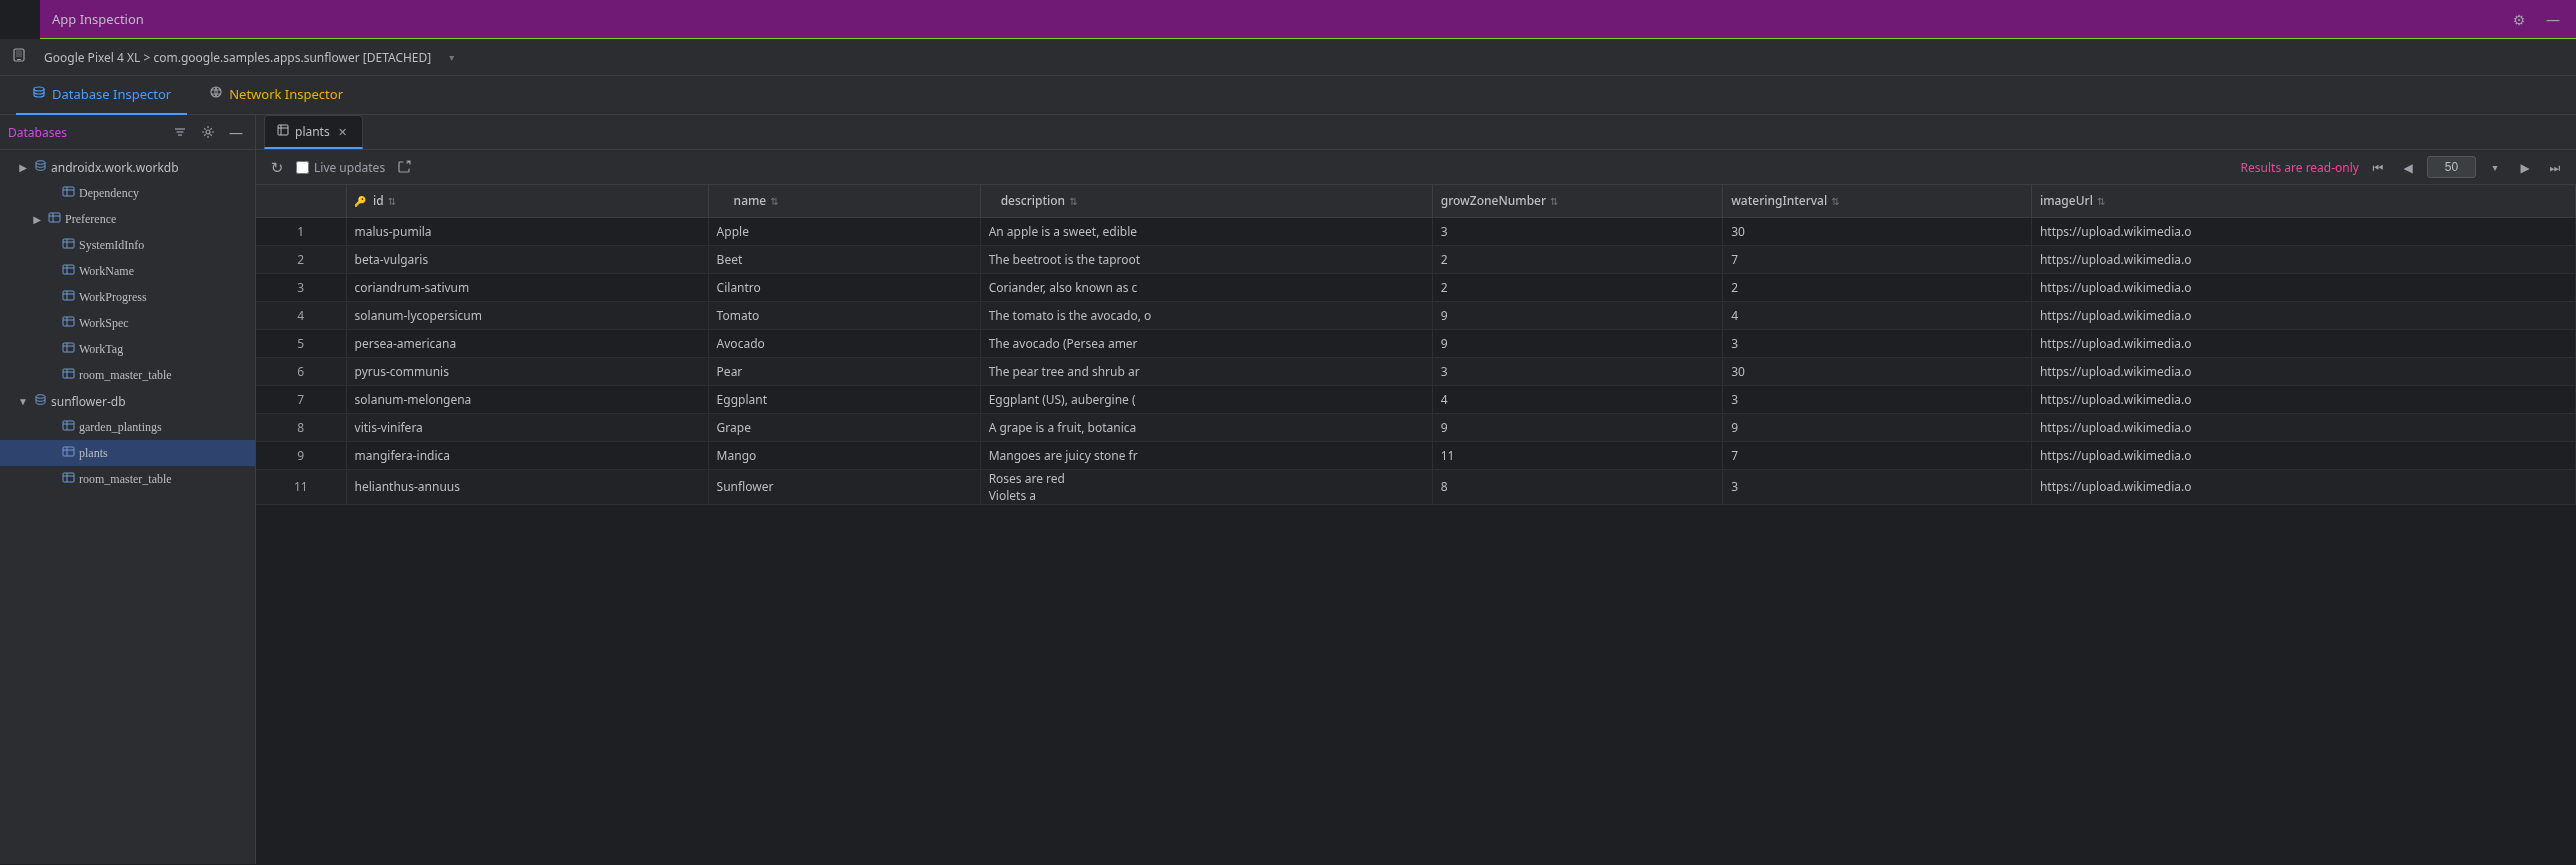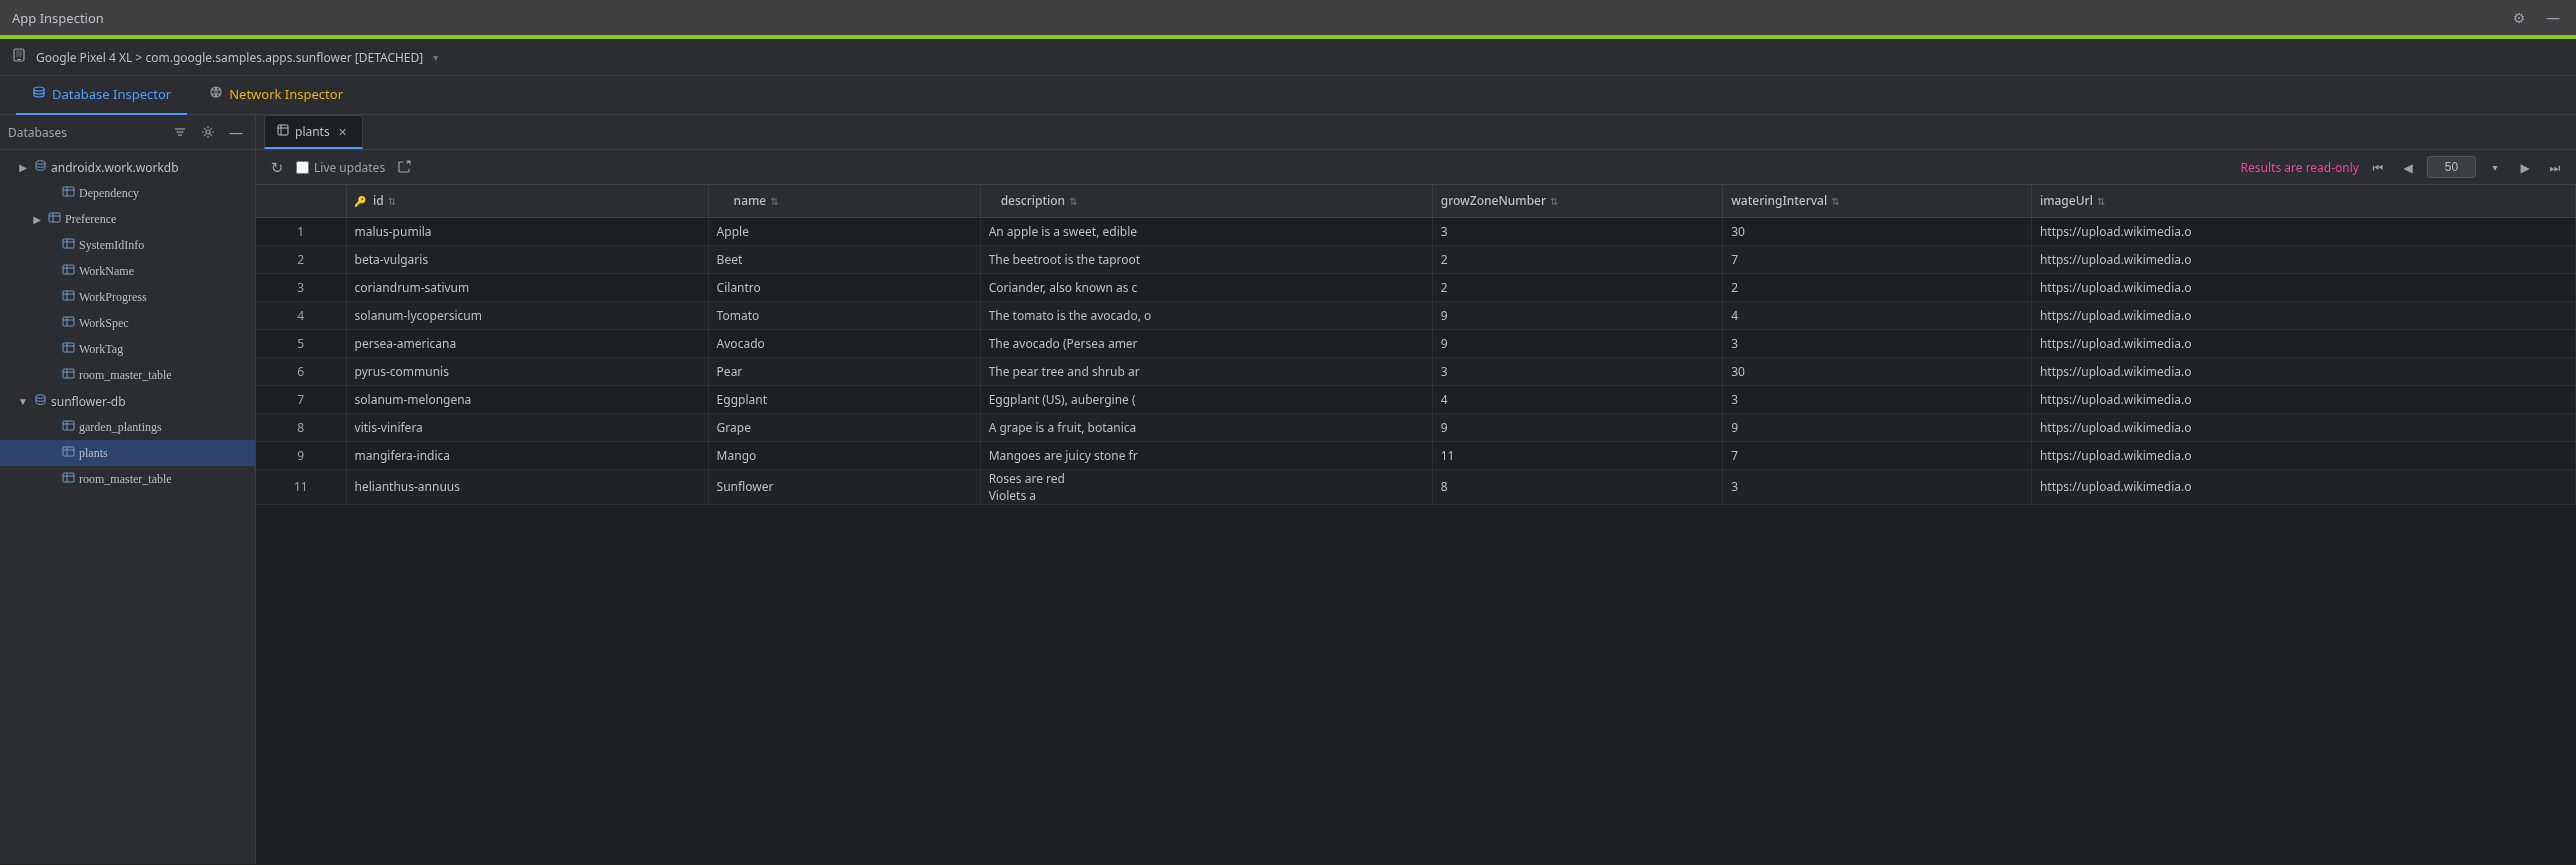--- a/index.html
+++ b/index.html
@@ -7,27 +7,28 @@
       background: #1e1f22;
       color: #bcbec4;
       font-family: 'Segoe UI', system-ui, sans-serif;
       font-size: 13px;
       height: 865px;
       overflow: hidden;
     }
 
     
     .title-bar {
-      background: #404040;
+      background: #701a75;
       height: 39px;
       display: flex;
       align-items: center;
       justify-content: space-between;
       padding: 0 12px;
-      border-bottom: 4px solid #84cc16;
+      border-bottom: 1px solid #84cc16;
+      margin-left: 40px;
     }
     .title-bar-left {
       display: flex;
       align-items: center;
       gap: 8px;
       color: #bcbec4;
       font-size: 13px;
     }
     .title-bar-right {
       display: flex;
@@ -36,21 +37,21 @@
     }
 
     
     .device-bar {
       background: #2b2d30;
       height: 37px;
       display: flex;
       align-items: center;
       padding: 0 12px;
       border-bottom: 1px solid #3c3f41;
-      gap: 10px;
+      gap: 18px;
     }
     .device-label {
       font-size: 12px;
       color: #bcbec4;
       display: flex;
       align-items: center;
       gap: 6px;
     }
     .dropdown-arrow {
       color: #6e7681;
@@ -102,21 +103,21 @@
     .sidebar-toolbar {
       height: 35px;
       display: flex;
       align-items: center;
       padding: 0 8px;
       gap: 6px;
       border-bottom: 1px solid #3c3f41;
     }
     .sidebar-toolbar-label {
       font-size: 12px;
-      color: #a3a3a3;
+      color: #d946ef;
       flex: 1;
     }
     .toolbar-icon-btn {
       width: 22px;
       height: 22px;
       display: flex;
       align-items: center;
       justify-content: center;
       cursor: pointer;
       color: #9da0a8;

